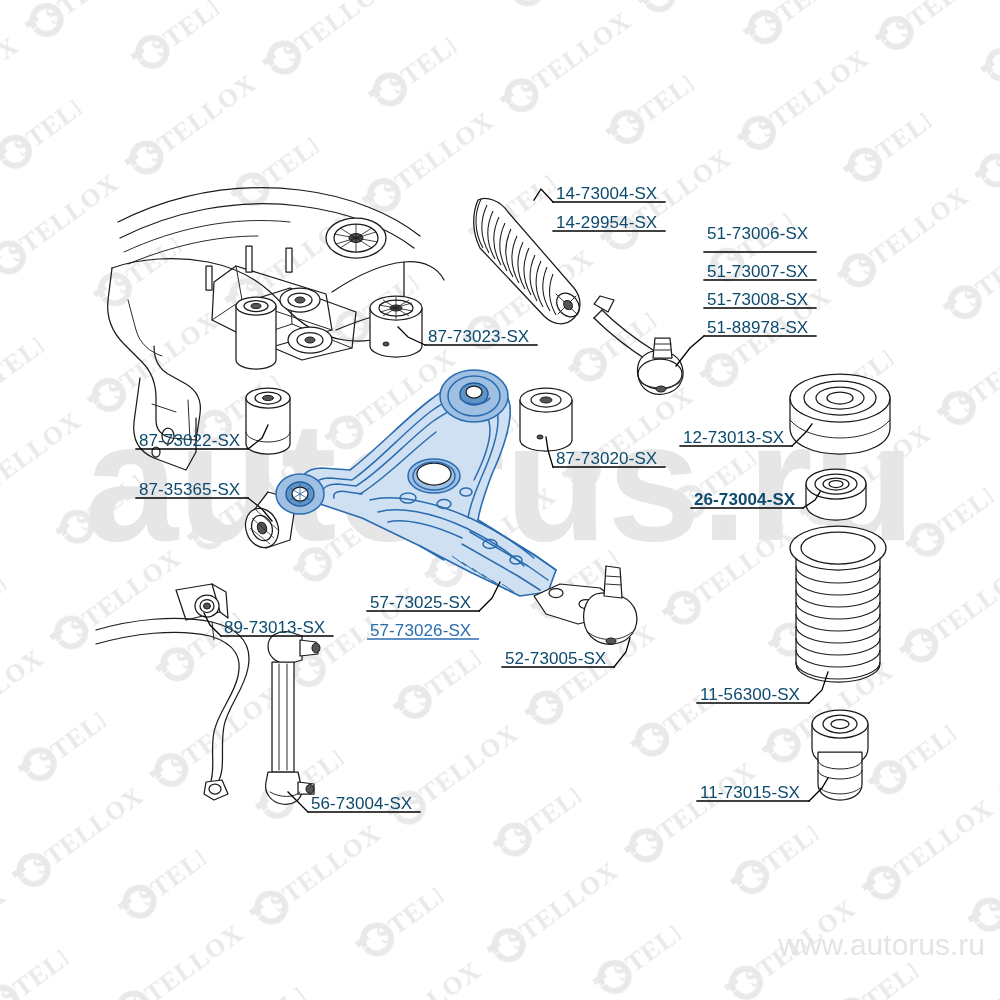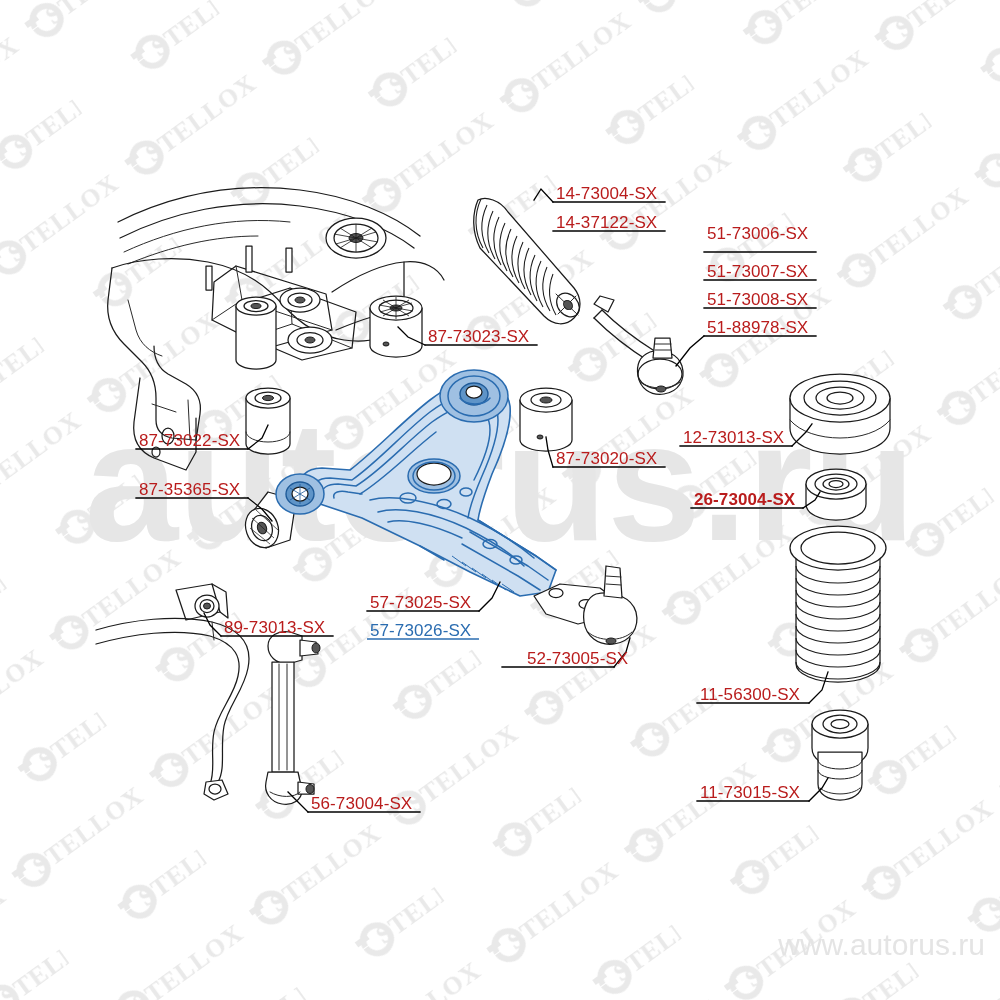--- a/index.html
+++ b/index.html
@@ -96,21 +96,21 @@
   }
   .leader-blue {
     fill: none;
     stroke: #2a6cb0;
     stroke-width: 1.3;
   }
   .lbl {
     position: absolute;
     font-family: "Liberation Sans", sans-serif;
     font-size: 17px;
-    color: #b91c1c;
+    color: #0c4a6e;
     white-space: nowrap;
     letter-spacing: 0.1px;
     line-height: 1;
   }
   .lbl.blue {
     color: #2a6cb0;
     text-align: right;
   }
 </style>
 </head>
@@ -482,33 +482,33 @@
         <line x1="697" y1="703" x2="809" y2="703" class="leader"></line>
         <line x1="308" y1="812" x2="420" y2="812" class="leader"></line>
         <line x1="697" y1="801" x2="809" y2="801" class="leader"></line>
       </g>
 
     <text class="wm-url" x="985" y="955" font-size="30" text-anchor="end">www.autorus.ru</text>
   </svg>
 
   <div id="label-layer">
       <div class="lbl" style="left: 556px; top: 185px;">14-73004-SX</div>
-      <div class="lbl" style="left: 556px; top: 214px;">14-37122-SX</div>
+      <div class="lbl" style="left: 556px; top: 214px;">14-29954-SX</div>
       <div class="lbl" style="left: 707px; top: 225px;">51-73006-SX</div>
       <div class="lbl" style="left: 707px; top: 263px;">51-73007-SX</div>
       <div class="lbl" style="left: 707px; top: 291px;">51-73008-SX</div>
       <div class="lbl" style="left: 707px; top: 319px;">51-88978-SX</div>
       <div class="lbl" style="left: 428px; top: 328px;">87-73023-SX</div>
       <div class="lbl" style="left: 139px; top: 432px;">87-73022-SX</div>
       <div class="lbl" style="left: 556px; top: 450px;">87-73020-SX</div>
       <div class="lbl" style="left: 683px; top: 429px;">12-73013-SX</div>
       <div class="lbl" style="left: 139px; top: 481px;">87-35365-SX</div>
       <div class="lbl" style="left: 694px; top: 491px; font-weight: bold;">26-73004-SX</div>
       <div class="lbl" style="left: 370px; top: 594px;">57-73025-SX</div>
       <div class="lbl blue" style="left: 370px; top: 622px;">57-73026-SX</div>
       <div class="lbl" style="left: 224px; top: 619px;">89-73013-SX</div>
-      <div class="lbl" style="left: 505px; top: 650px; margin-left: 22px;">52-73005-SX</div>
+      <div class="lbl" style="left: 505px; top: 650px;">52-73005-SX</div>
       <div class="lbl" style="left: 700px; top: 686px;">11-56300-SX</div>
       <div class="lbl" style="left: 311px; top: 795px;">56-73004-SX</div>
       <div class="lbl" style="left: 700px; top: 784px;">11-73015-SX</div>
     </div>
 
 </div>
 
 </body></html>

